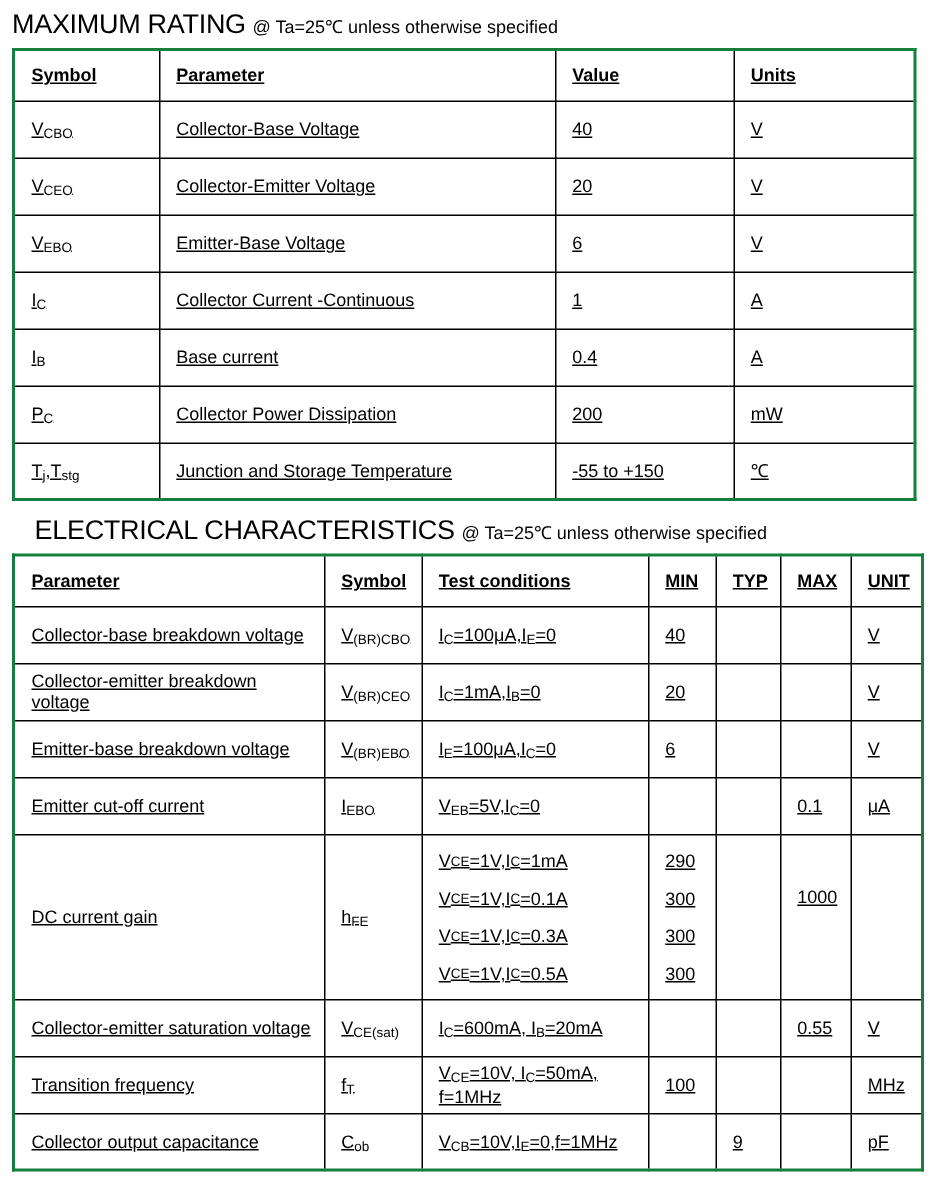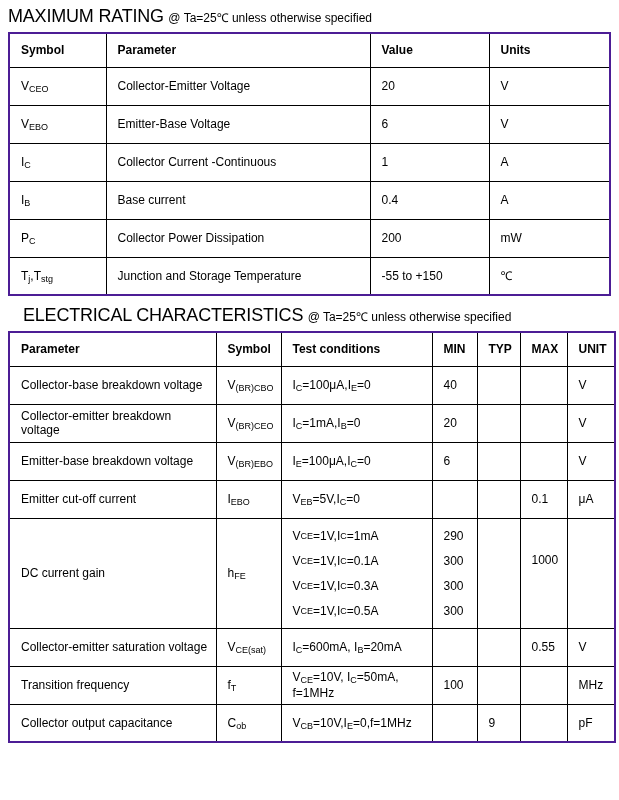--- a/index.html
+++ b/index.html
@@ -26,22 +26,23 @@
   }
   .section-title .small {
     font-size: 12px;
     color: #000;
   }
   .section2 { margin-top: 8px; }
   .section2 .section-title { margin-left: 15px; }
 
   table {
     border-collapse: collapse;
-    border: 2px solid #4c1d95;
+    border: 2px solid #15803d;
     table-layout: fixed;
+    text-decoration: underline;
   }
   th, td {
     border: 1px solid #000;
     font-size: 12px;
     vertical-align: middle;
     text-align: left;
     padding: 2px 6px 2px 11px;
     overflow: hidden;
   }
   th { font-weight: bold; }
@@ -92,20 +93,26 @@
       </colgroup>
       <thead>
         <tr>
           <th>Symbol</th>
           <th>Parameter</th>
           <th>Value</th>
           <th>Units</th>
         </tr>
       </thead>
       <tbody id="max-body">
+          <tr>
+            <td>V<sub>CBO</sub></td>
+            <td>Collector-Base Voltage</td>
+            <td>40</td>
+            <td>V</td>
+          </tr>
           <tr>
             <td>V<sub>CEO</sub></td>
             <td>Collector-Emitter Voltage</td>
             <td>20</td>
             <td>V</td>
           </tr>
           <tr>
             <td>V<sub>EBO</sub></td>
             <td>Emitter-Base Voltage</td>
             <td>6</td>

